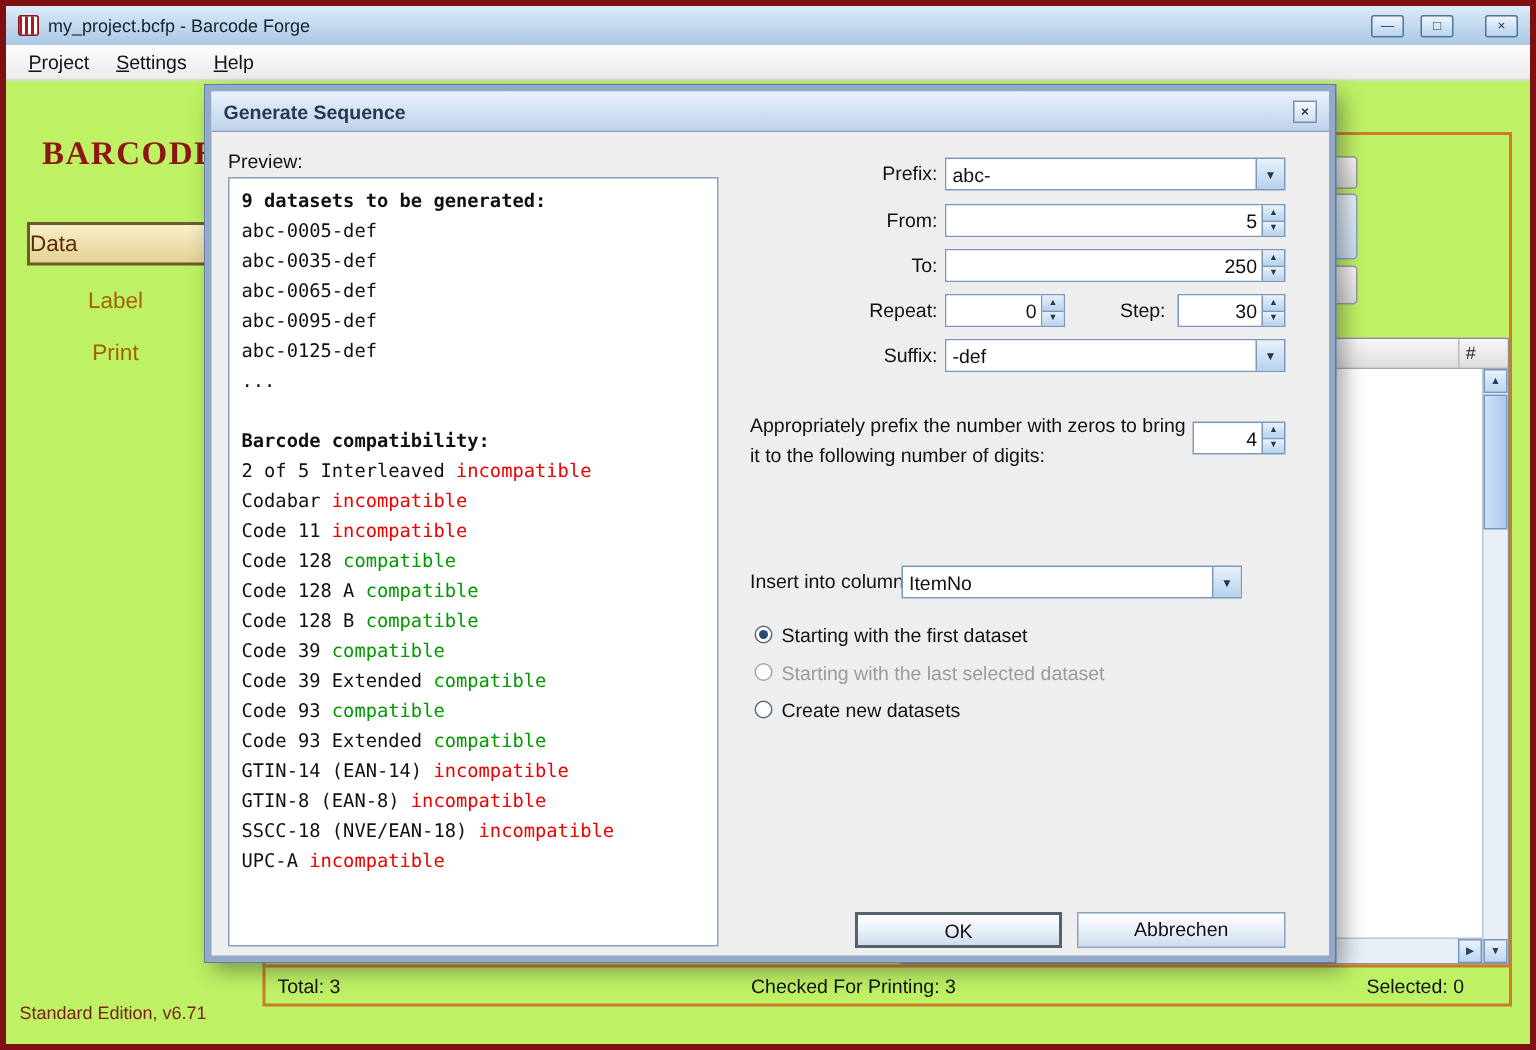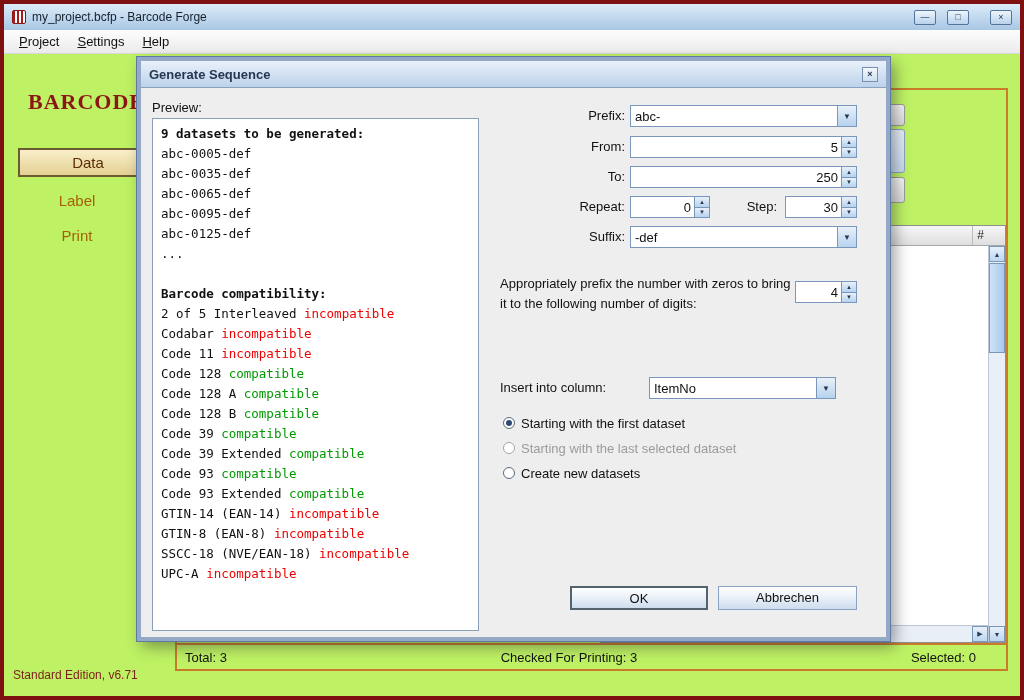--- a/index.html
+++ b/index.html
@@ -16,21 +16,21 @@
   .wbtn{width:22px;height:15px;border:1px solid #54749c;border-radius:2px;margin-left:5px;
     background:linear-gradient(#eef5fc,#b9d2ec);font-size:9px;line-height:13px;text-align:center;color:#1c3a5e;cursor:default}
   .wbtn.close{margin-left:15px}
   .menubar{height:24px;background:linear-gradient(#fdfdfd,#ebebeb);border-bottom:1px solid #d6d6d6;display:flex;align-items:center;padding-left:6px}
   .menu-item{font-size:13px;font-weight:normal;color:#111;padding:0 9px;line-height:24px}
   .menu-item::first-letter{text-decoration:underline}
 
   
   .logo{position:absolute;left:24px;top:85px;font-family:"Liberation Serif",serif;font-weight:bold;font-size:22px;color:#8c1616;letter-spacing:1px;white-space:nowrap}
   .side-tab{position:absolute;left:14px;top:144px;width:140px;height:29px;border:2px solid #6b5b2f;
-    background:linear-gradient(#f9efca,#e3d093);color:#5c2d04;font-size:15px;text-align:center;line-height:25px}
+    background:linear-gradient(#f9efca,#e3d093);color:#5c2d04;font-size:15px;line-height:25px}
   .side-item{position:absolute;left:14px;width:118px;text-align:center;font-size:15px;color:#a55f08}
   .edition{position:absolute;left:9px;top:664px;font-size:12px;color:#7c1d1d}
 
   .panel{position:absolute;left:171px;top:84px;width:833px;height:583px;border:2px solid #c97b2a}
   .hbtn{position:absolute;left:668px;width:60px;border:1px solid #9a9a9a;border-radius:3px;background:linear-gradient(#f6f6f6,#dcdcdc)}
   .hbtn.blue{background:linear-gradient(#e8f1fa,#cadcf0);border-color:#8aa2c0}
 
   .table{position:absolute;left:423px;top:135px;width:406px;height:418px;background:#fff;border:1px solid #8f8f8f}
   .thead{position:absolute;left:0;right:0;top:0;height:20px;background:linear-gradient(#f7f7f7,#dedede);border-bottom:1px solid #a8a8a8}
   .thcell{position:absolute;right:17px;top:0;width:16px;height:19px;border-left:1px solid #bbb;font-size:12px;text-align:center;line-height:19px;color:#222}
@@ -74,21 +74,21 @@
   .zeros{position:absolute;left:359px;top:186px;width:300px;line-height:20px}
   .insert-label{position:absolute;left:359px;top:289px;line-height:22px}
 
   .radio-group{position:absolute;left:362px;top:324px}
   .radio-row{display:flex;align-items:center;gap:6px;height:22px;margin-bottom:3px}
   .radio{width:12px;height:12px;border:1px solid #5a6a7e;border-radius:50%;background:#fff;position:relative;flex:0 0 auto}
   .radio.checked::after{content:"";position:absolute;inset:2px;border-radius:50%;background:#2c4a74}
   .radio-row.disabled .radio{border-color:#a6a6a6}
   .radio-row.disabled .radio-label{color:#9b9b9b}
 
-  .btn{position:absolute;top:498px;height:24px;background:linear-gradient(#ffffff,#e6eef7 55%,#cddcee);
+  .btn{position:absolute;top:520px;height:24px;background:linear-gradient(#ffffff,#e6eef7 55%,#cddcee);
     font-size:13px;text-align:center;line-height:21px;color:#111}
   .btn.ok{left:429px;width:138px;border:2px solid #52636e}
   .btn.cancel{left:577px;width:139px;border:1px solid #8aa2c4}
 </style>
 </head>
 <body>
 
 <div class="screen">
   <div class="frame">
 
@@ -259,21 +259,21 @@
             <span class="sbtn">
                 <span class="stri">▲</span>
               </span>
             <span class="sbtn">
                 <span class="stri">▼</span>
               </span>
           </span>
         </span>
 
         <span class="insert-label">Insert into column:</span>
-        <span class="combo" style="left:508px;top:289px;width:187px">
+        <span class="combo" style="left:460px;top:289px;width:227px">
           <input class="ctext" value="ItemNo" style="">
           <span class="dbtn">
               <span class="dtri">▼</span>
             </span>
         </span>
 
         <div class="radio-group">
             <div class="radio-row">
               <span class="radio checked"></span>
               <span class="radio-label">Starting with the first dataset</span>

